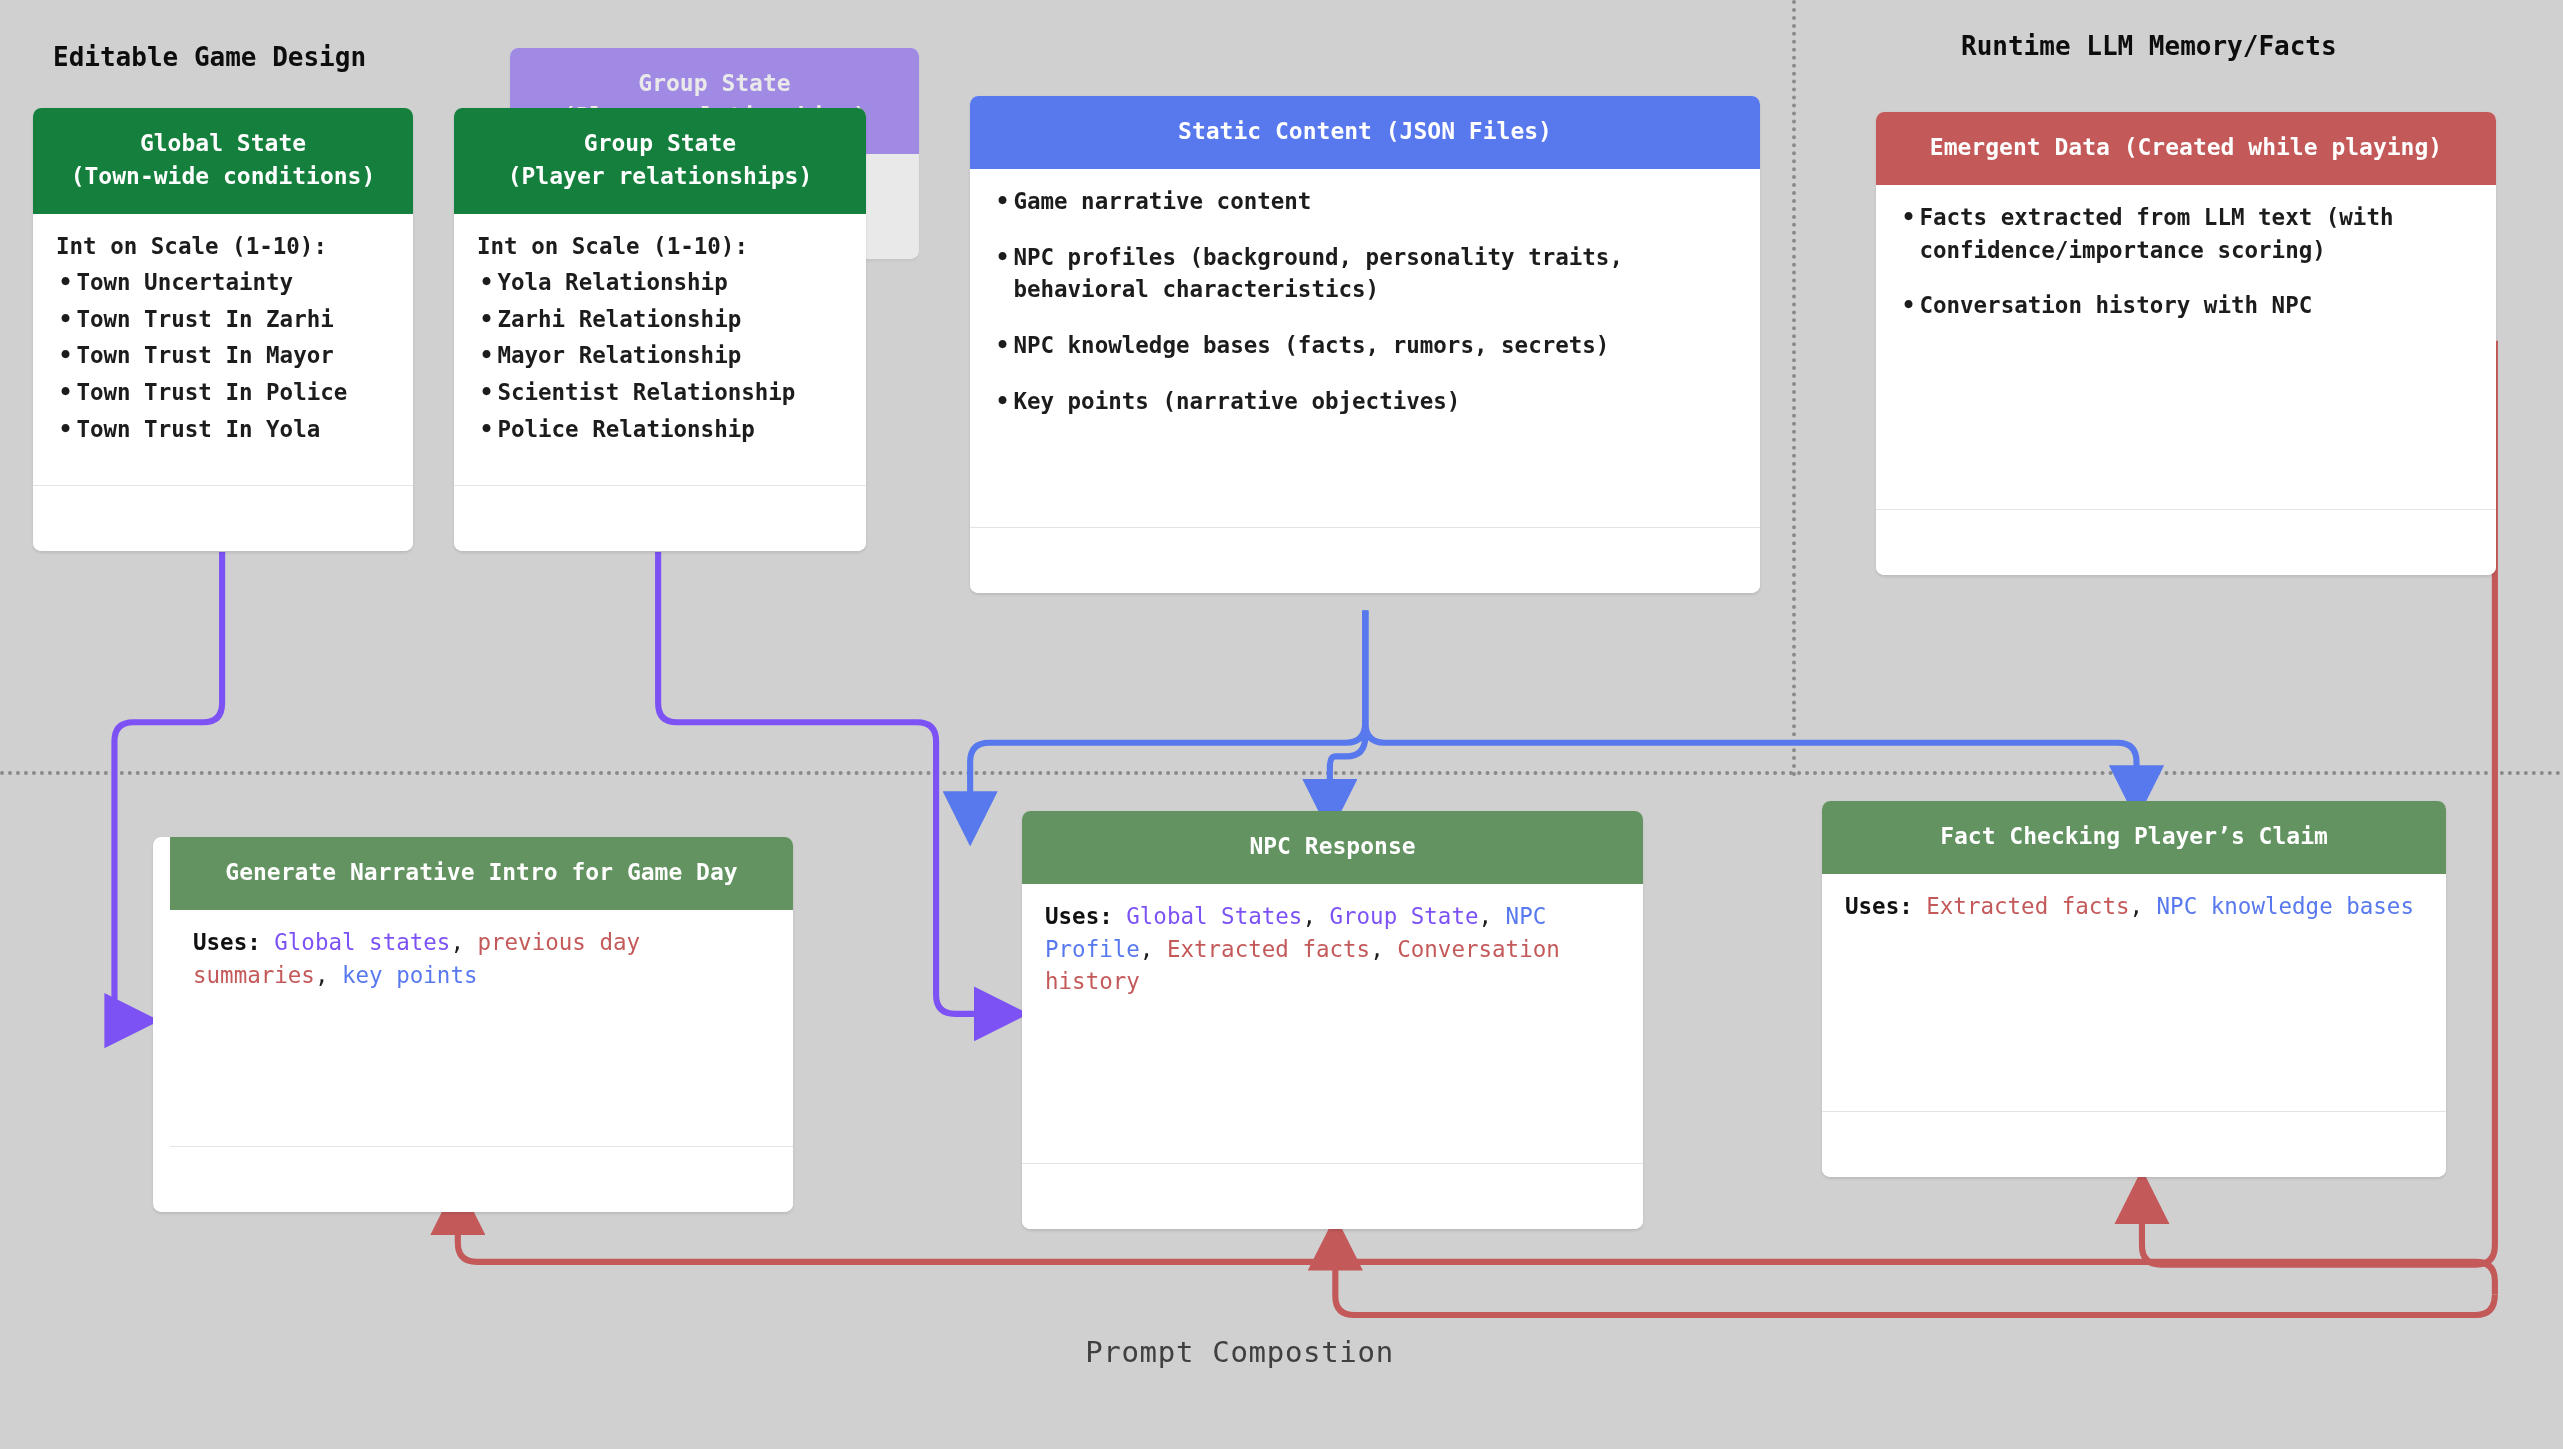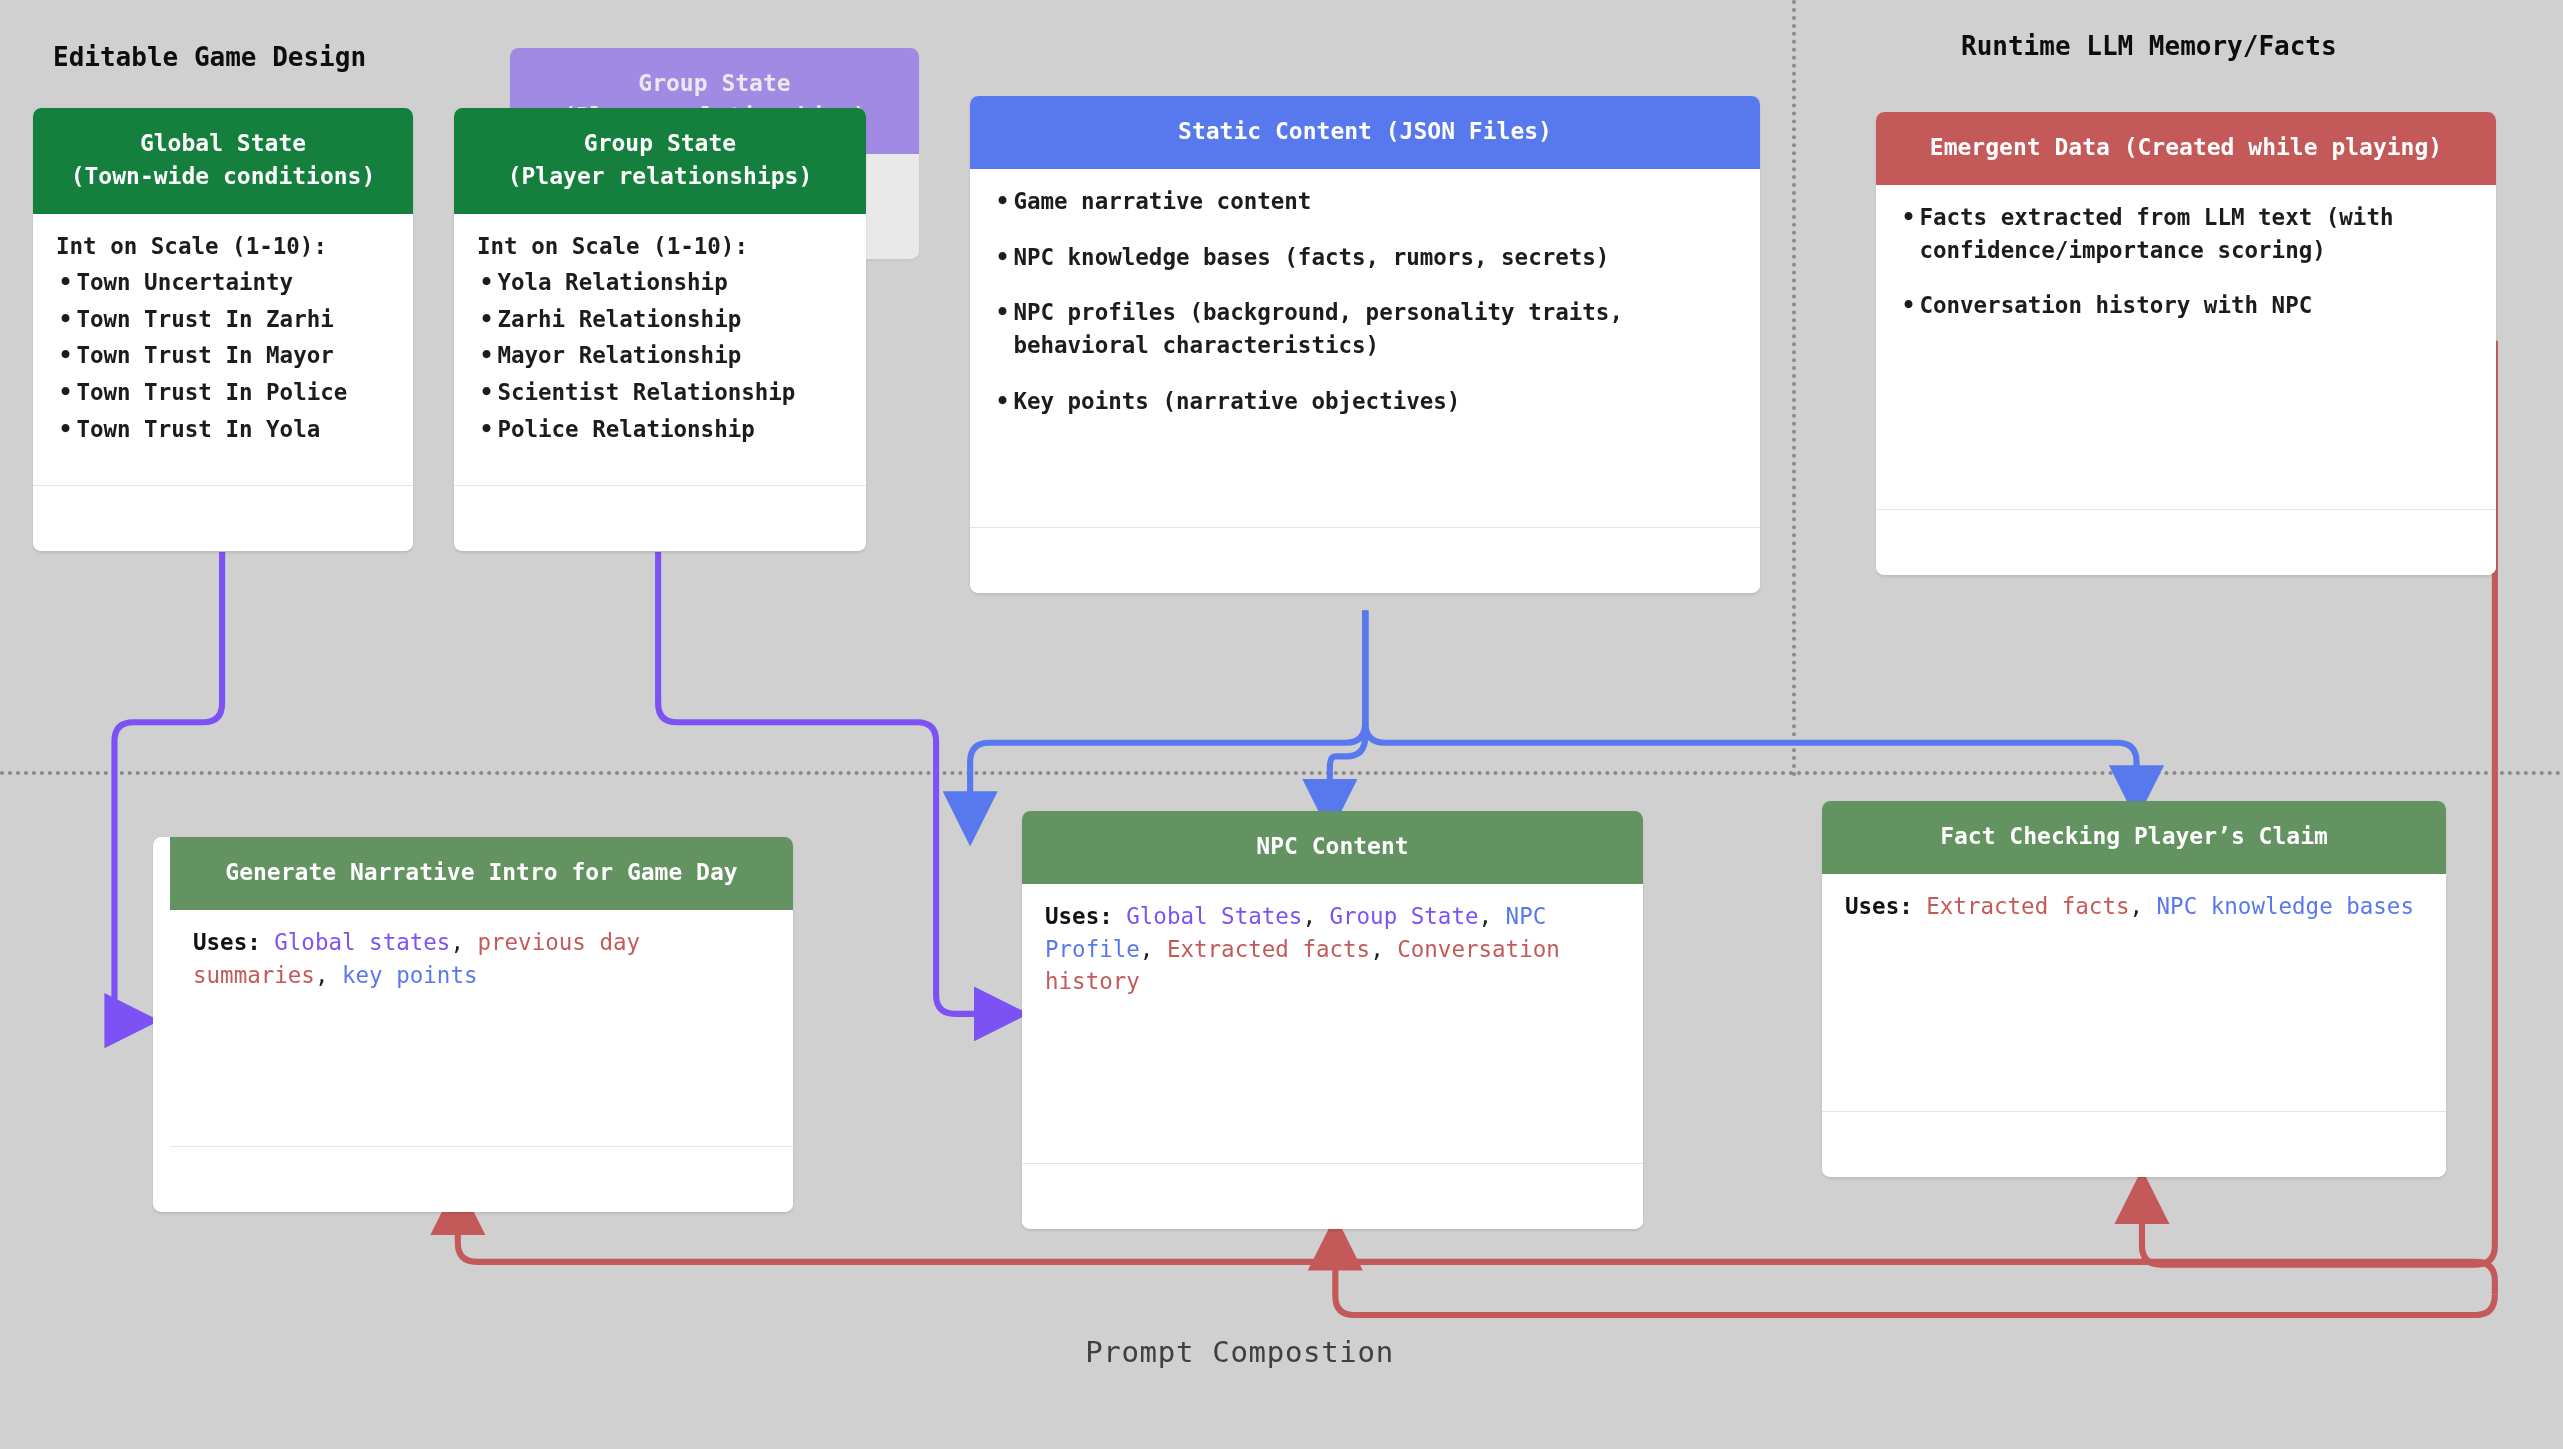--- a/index.html
+++ b/index.html
@@ -211,22 +211,22 @@
       </ul>
     </div>
     <div class="footer-strip"></div>
   </div>
 
   <div class="card" style="left:970px;top:96px;width:790px;height:497px;">
     <div class="hdr hdr-blue">Static Content (JSON Files)</div>
     <div class="body spaced">
       <ul>
         <li>Game narrative content</li>
+        <li>NPC profiles (background, personality traits, behavioral characteristics)</li>
         <li>NPC knowledge bases (facts, rumors, secrets)</li>
-        <li>NPC profiles (background, personality traits, behavioral characteristics)</li>
         <li>Key points (narrative objectives)</li>
       </ul>
     </div>
     <div class="footer-strip"></div>
   </div>
 
   <div class="card" style="left:1876px;top:112px;width:620px;height:463px;">
     <div class="hdr hdr-red">Emergent Data (Created while playing)</div>
     <div class="body spaced">
       <ul>
@@ -240,21 +240,21 @@
   <div class="card" style="left:153px;top:837px;width:623px;height:375px;padding-left:17px;">
     <div class="hdr hdr-green">Generate Narrative Intro for Game Day</div>
     <div class="body uses-body">
       <span class="k-bold">Uses:</span>
       <span> <span class="k-purple">Global states</span><span>, </span><span class="k-red">previous day summaries</span><span>, </span><span class="k-blue"> key points</span></span>
     </div>
     <div class="footer-strip"></div>
   </div>
 
   <div class="card" style="left:1022px;top:811px;width:621px;height:418px;">
-    <div class="hdr hdr-green">NPC Content</div>
+    <div class="hdr hdr-green">NPC Response</div>
     <div class="body uses-body">
       <span class="k-bold">Uses:</span>
       <span> <span class="k-purple">Global States</span><span>, </span><span class="k-purple">Group State</span><span>, </span><span class="k-blue">NPC Profile</span><span>, </span><span class="k-red">Extracted facts</span><span>, </span><span class="k-red">Conversation history</span></span>
     </div>
     <div class="footer-strip"></div>
   </div>
 
   <div class="card" style="left:1822px;top:801px;width:624px;height:376px;">
     <div class="hdr hdr-green">Fact Checking Player’s Claim</div>
     <div class="body uses-body">

